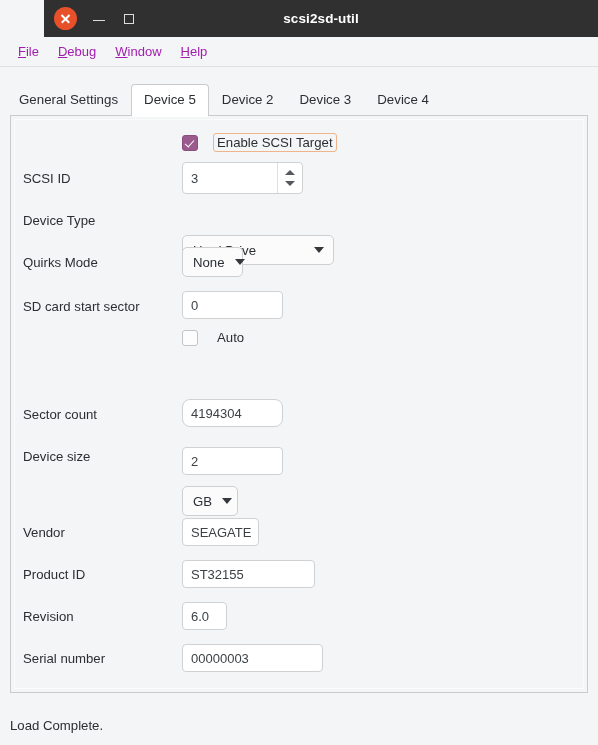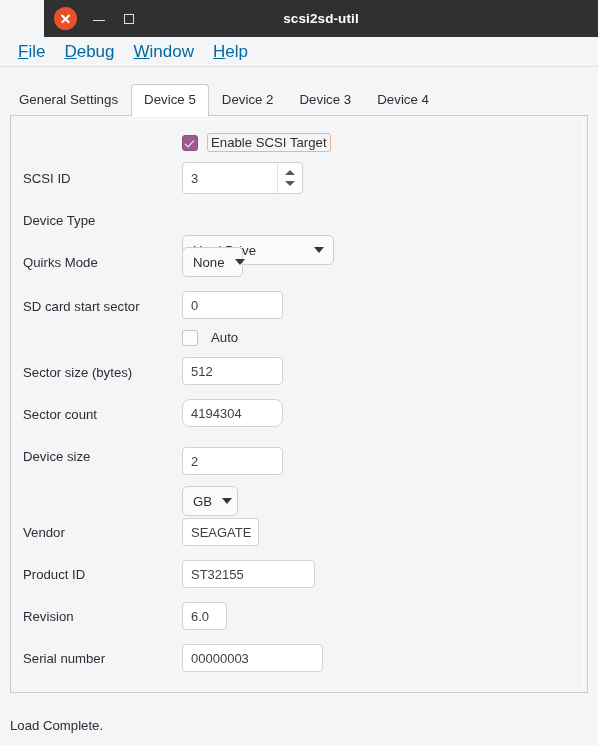--- a/index.html
+++ b/index.html
@@ -93,22 +93,22 @@
   
   .menubar {
     height: 29px;
     background: #f4f5f6;
     display: flex;
     align-items: center;
     padding-left: 9px;
     border-bottom: 1px solid #e0e1e3;
   }
   .menu-item {
-    font-size: 17px;
-    color: #0369a1;
+    font-size: 13px;
+    color: #a21caf;
     padding: 2px 10px 2px 9px;
     cursor: default;
   }
   .menu-item .mn { text-decoration: underline; }
 
   
   .tabstrip {
     height: 33px;
     margin-top: 16px;
     padding-left: 6px;
@@ -180,21 +180,21 @@
     left: 12px;
     font-size: 13.2px;
     color: #2b2f33;
     top: 50%;
     transform: translateY(-50%);
     white-space: nowrap;
   }
   .ctl { position: absolute; left: 171px; top: 0; }
 
   
-  .chk-wrap { display: flex; align-items: center; gap: 9px; justify-content: center; }
+  .chk-wrap { display: flex; align-items: center; gap: 15px; justify-content: center; }
   .chk {
     width: 16px;
     height: 16px;
     border-radius: 3px;
     box-sizing: border-box;
     position: relative;
     flex: none;
   }
   .chk.on {
     background: #9b5b8c;
@@ -408,26 +408,20 @@
 
     <div class="row" style="top:208px;">
       <div class="ctl" style="top:4px;">
         <div class="chk-wrap">
           <div class="chk off"></div>
           <div class="chk-label">Auto</div>
         </div>
       </div>
     </div>
 
-    <div class="row" style="top:242px;">
-      <div class="lbl">Sector size (bytes)</div>
-      <div class="ctl" style="top:-1px;">
-        <div class="entry" style="width:101px;">512</div>
-      </div>
-    </div>
 
     <div class="row" style="top:284px;">
       <div class="lbl">Sector count</div>
       <div class="ctl" style="top:-1px;">
         <div class="entry" style="width:101px;border-radius:8px;">4194304</div>
       </div>
     </div>
 
     <div class="row" style="top:326px;">
       <div class="lbl">Device size</div>

